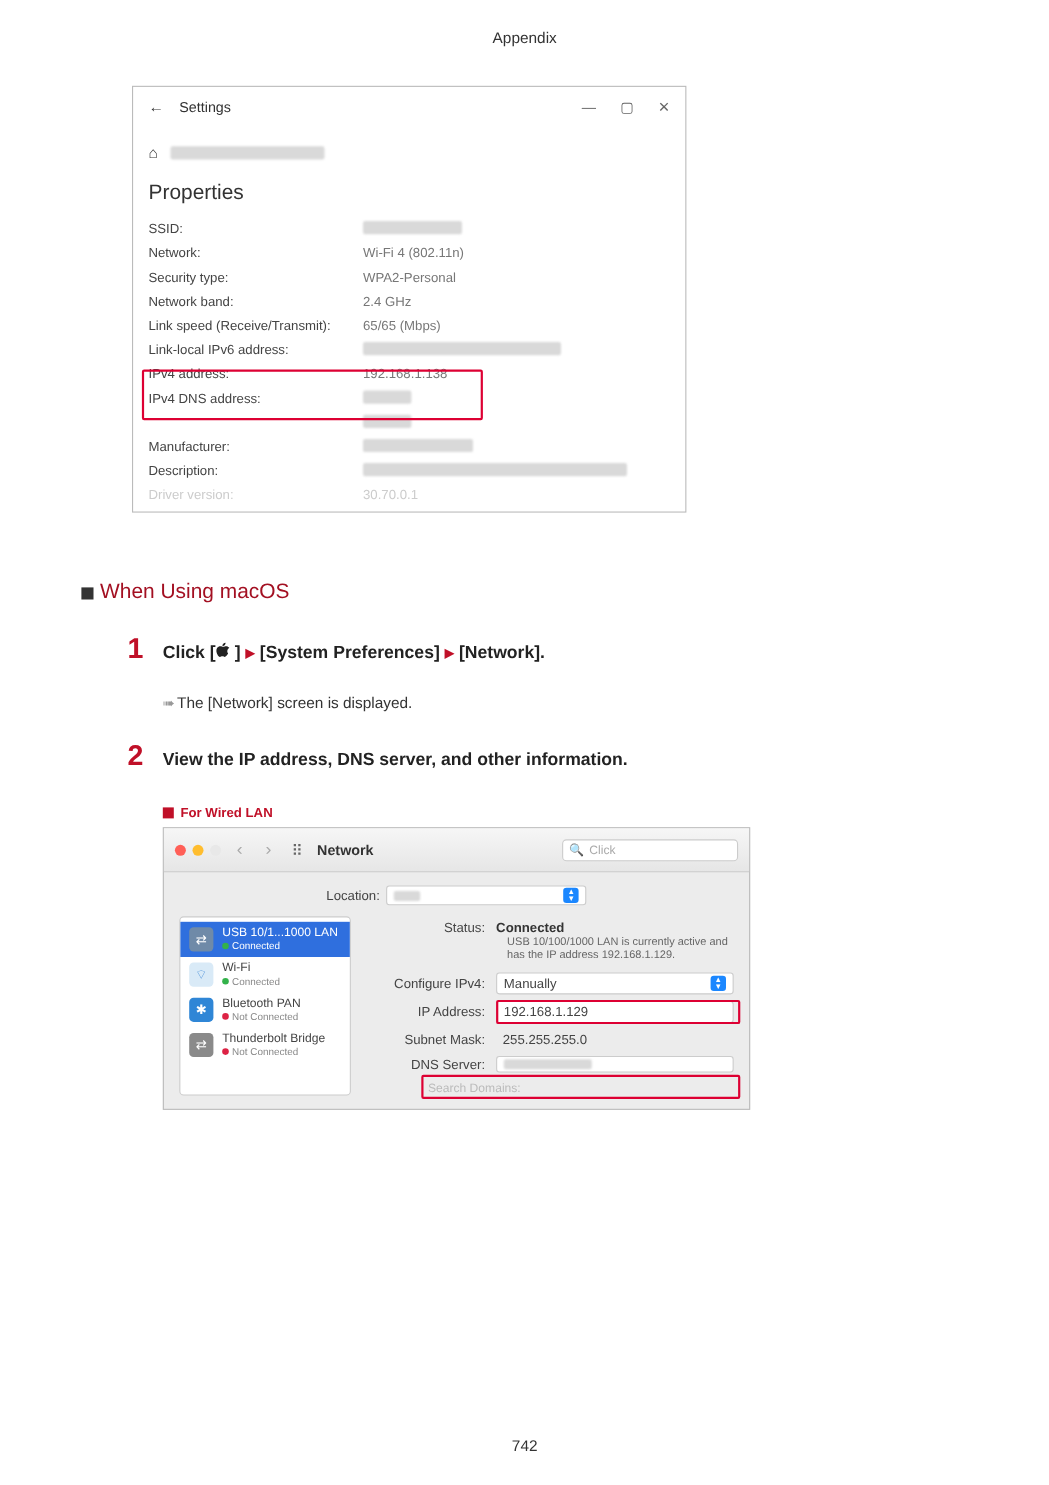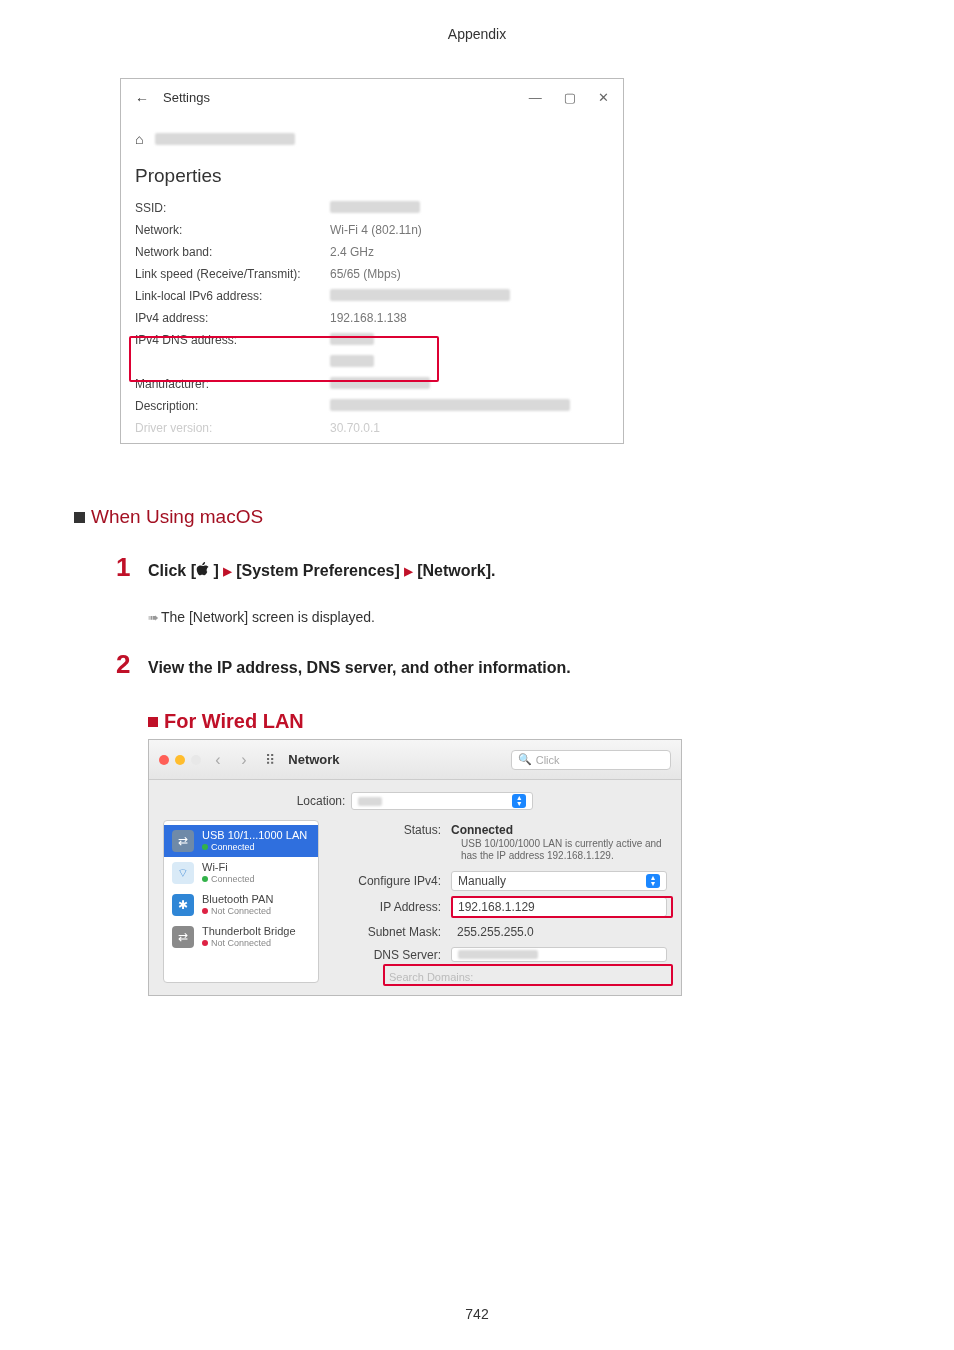--- a/index.html
+++ b/index.html
@@ -76,21 +76,21 @@
     .step-text { font-size: 16px; font-weight: 600; color: #222; }
     .apple-logo { display:inline-block; vertical-align: -1px; }
     .tri { color: #c01028; font-size: 11px; vertical-align: 1px; }
 
     .sub-note { margin-left: 74px; margin-top: 26px; font-size: 14px; color: #333; display:flex; gap:4px; align-items:center; }
     .sub-arrow { color: #999; letter-spacing: -2px; font-size: 13px; }
 
     .sub-heading {
       margin-top: 30px;
       margin-left: 74px;
-      font-size: 20px;
+      font-size: 12px;
       color: #c01028;
       font-weight: 700;
       display:flex;
       align-items:center;
       gap:6px;
     }
     .red-square { width: 10px; height: 10px; background: #c01028; }
 
     
     .mac-card {
@@ -165,20 +165,24 @@
     </div>
     <div class="win-heading">Properties</div>
 
     <div class="prop-row">
         <span class="prop-label">SSID:</span>
         <span class="blurred-bar" style="width:90px"></span>
       </div>
     <div class="prop-row">
         <span class="prop-label">Network:</span>
         <span class="prop-val">Wi-Fi 4 (802.11n)</span>
+      </div>
+    <div class="prop-row">
+        <span class="prop-label">Security type:</span>
+        <span class="prop-val">WPA2-Personal</span>
       </div>
     <div class="prop-row">
         <span class="prop-label">Network band:</span>
         <span class="prop-val">2.4 GHz</span>
       </div>
     <div class="prop-row">
         <span class="prop-label">Link speed (Receive/Transmit):</span>
         <span class="prop-val">65/65 (Mbps)</span>
       </div>
     <div class="prop-row">

